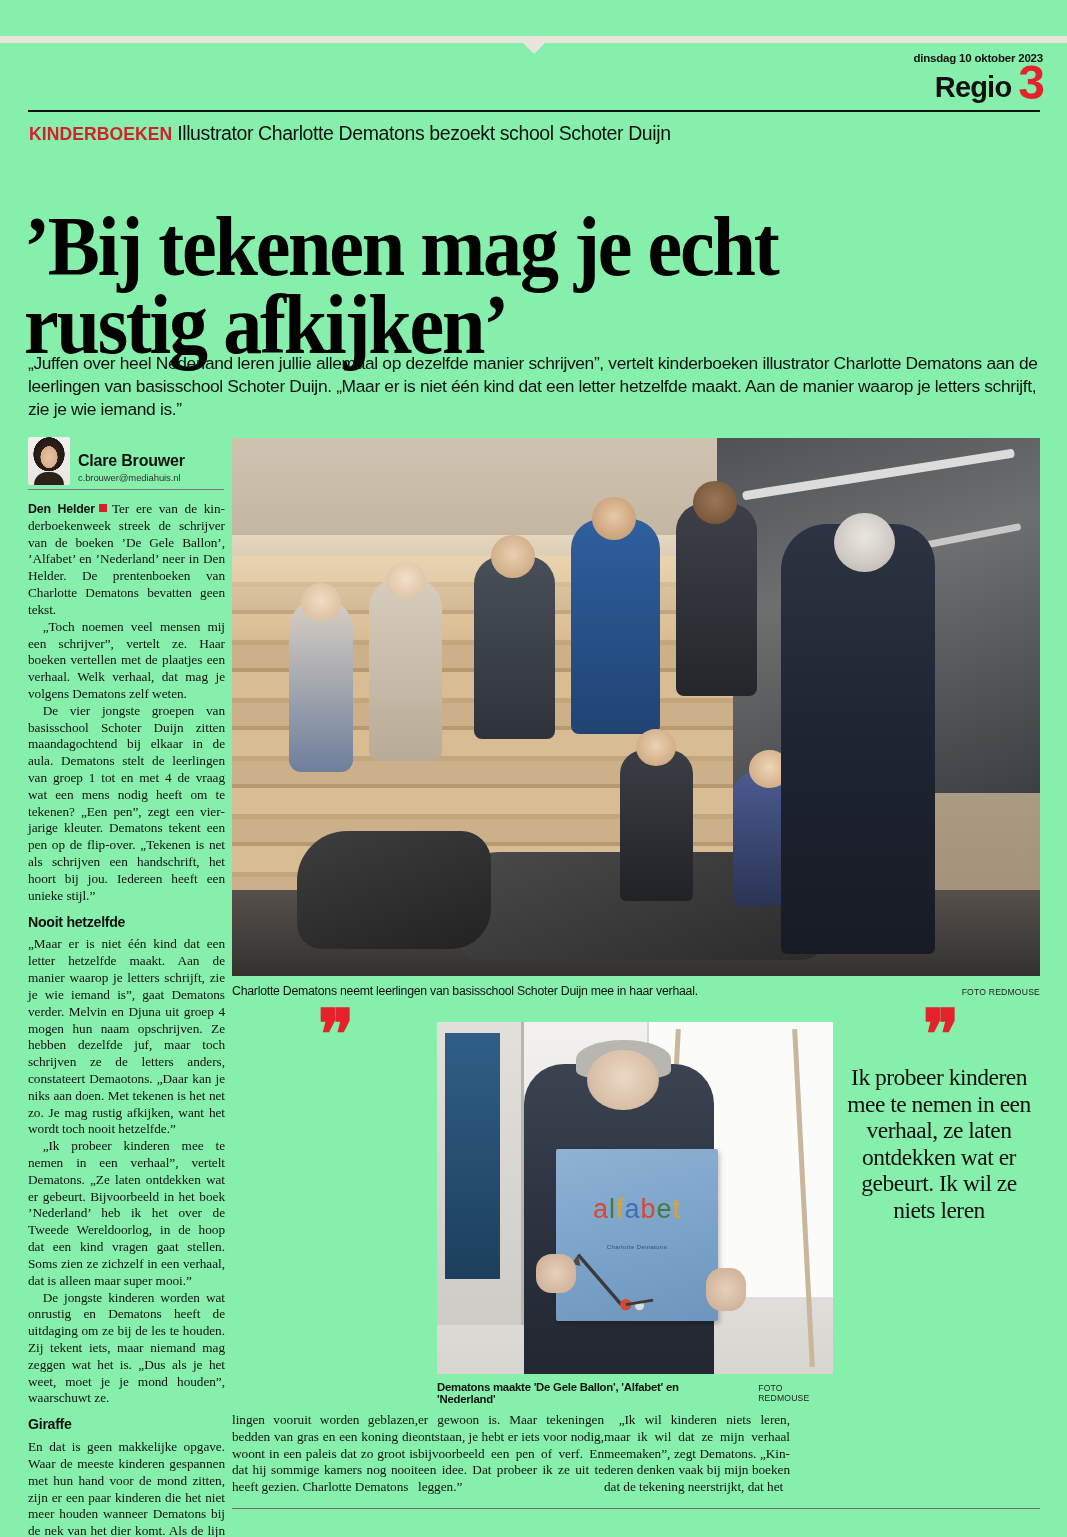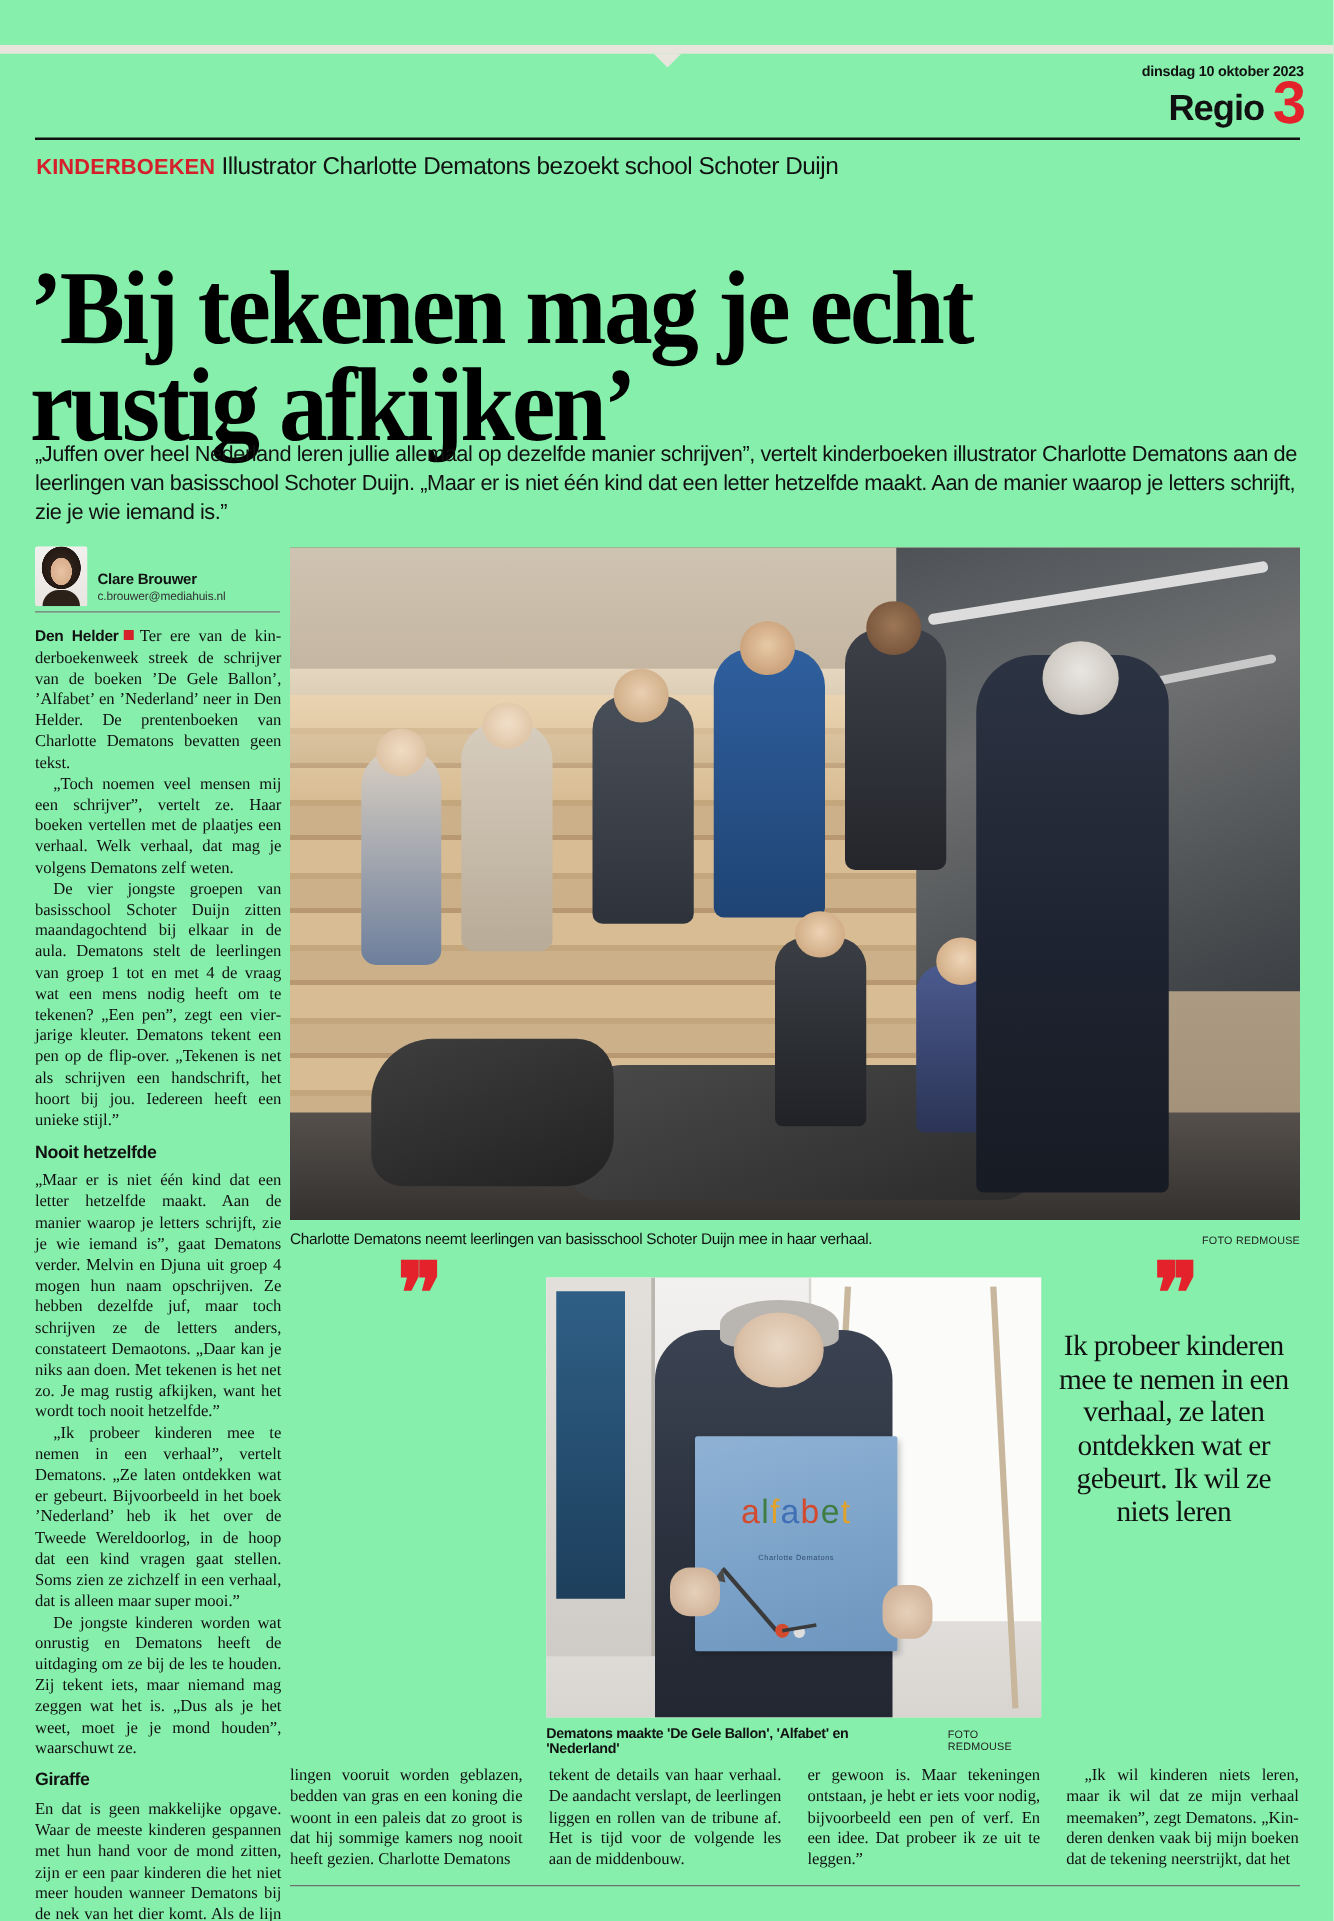--- a/index.html
+++ b/index.html
@@ -150,21 +150,21 @@
   }
   .byline-avatar::after {
     content: "";
     position: absolute;
     left: 6px; bottom: 0; width: 30px; height: 13px;
     background: #2c2119;
     border-radius: 14px 14px 0 0;
   }
   .byline-meta { padding-bottom: 2px; }
   .byline-name {
-    font-size: 12px; font-weight: 700; color: #111;
+    font-size: 16px; font-weight: 700; color: #111;
     letter-spacing: -0.2px; line-height: 1.15;
   }
   .byline-mail {
     font-size: 9.5px; color: #333; letter-spacing: -0.1px;
     line-height: 1.2; margin-top: 1px;
   }
   .byline-rule {
     position: absolute;
     left: 28px; top: 489px;
     width: 196px; height: 1px;
@@ -420,21 +420,20 @@
     color: #111;
   }
   .cap-book .credit { font-weight: 400; }
 
   
   .bottom-cols {
     position: absolute;
     left: 232px; top: 1412px;
     width: 808px;
     display: flex;
-    gap: 21px;
   }
   .bcol {
     width: 186px;
     font-family: "Liberation Serif", serif;
     font-size: 13.3px;
     line-height: 1.265;
     color: #111;
     text-align: justify;
     letter-spacing: -0.05px;
   }
@@ -589,23 +588,20 @@
   <div class="pq pq-right">
     <div class="pq-mark">❞</div>
     <div class="pq-text">Ik probeer kinderen mee te nemen in een verhaal, ze laten ontdekken wat er gebeurt. Ik wil ze niets leren</div>
   </div>
 
   <div class="bottom-cols">
     <div class="bcol">
       <p class="noindent">lingen vooruit worden geblazen, bedden van gras en een koning die woont in een paleis dat zo groot is dat hij sommige kamers nog nooit heeft gezien. Charlotte Dematons</p>
     </div>
     <div class="bcol">
-      <p class="noindent">tekent de details van haar verhaal. De aandacht verslapt, de leerlingen liggen en rollen van de tribune af. Het is tijd voor de volgende les aan de middenbouw.</p>
-    </div>
-    <div class="bcol">
       <p class="noindent">er gewoon is. Maar tekeningen ontstaan, je hebt er iets voor nodig, bijvoorbeeld een pen of verf. En een idee. Dat probeer ik ze uit te leggen.”</p>
     </div>
     <div class="bcol">
       <p>„Ik wil kinderen niets leren, maar ik wil dat ze mijn verhaal meemaken”, zegt Dematons. „Kin­deren denken vaak bij mijn boeken dat de tekening neerstrijkt, dat het</p>
     </div>
   </div>
 
   <div class="rule-bottom"></div>
 
 </div>

